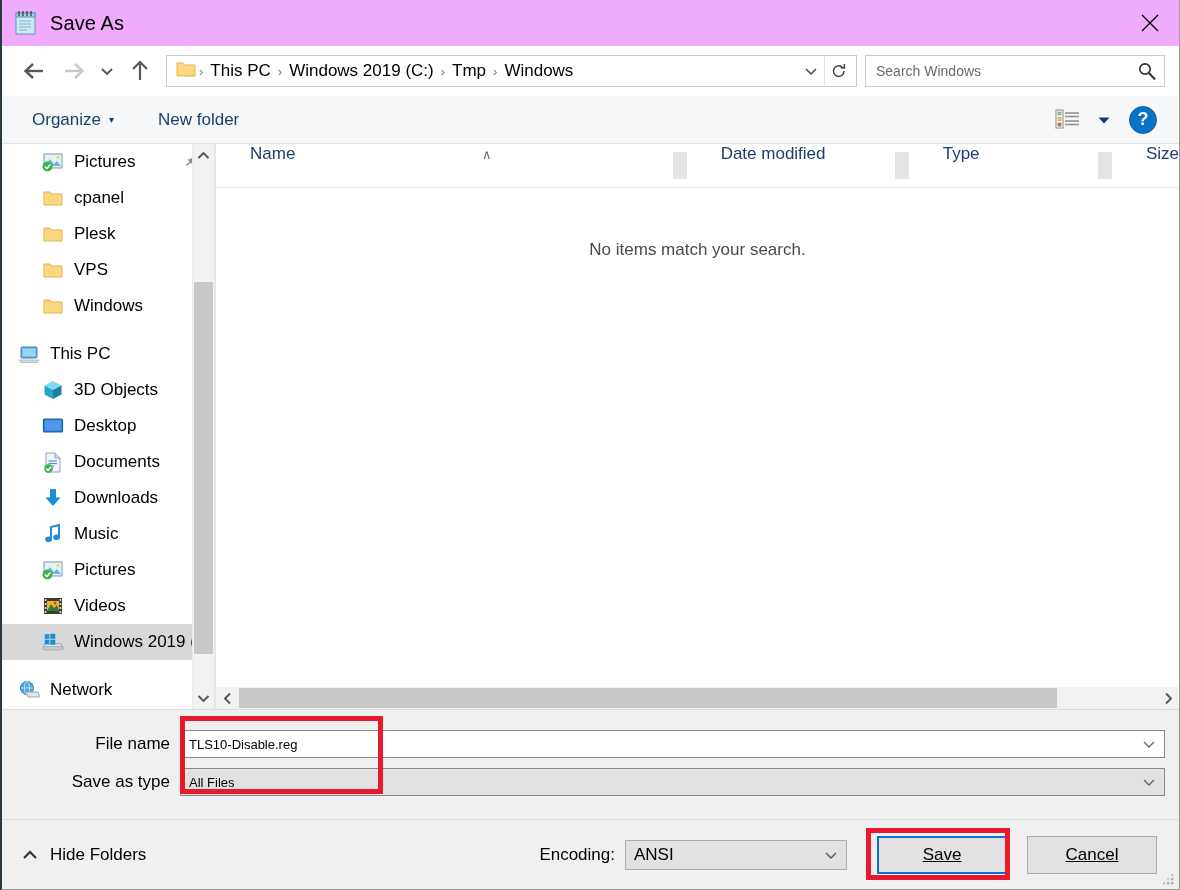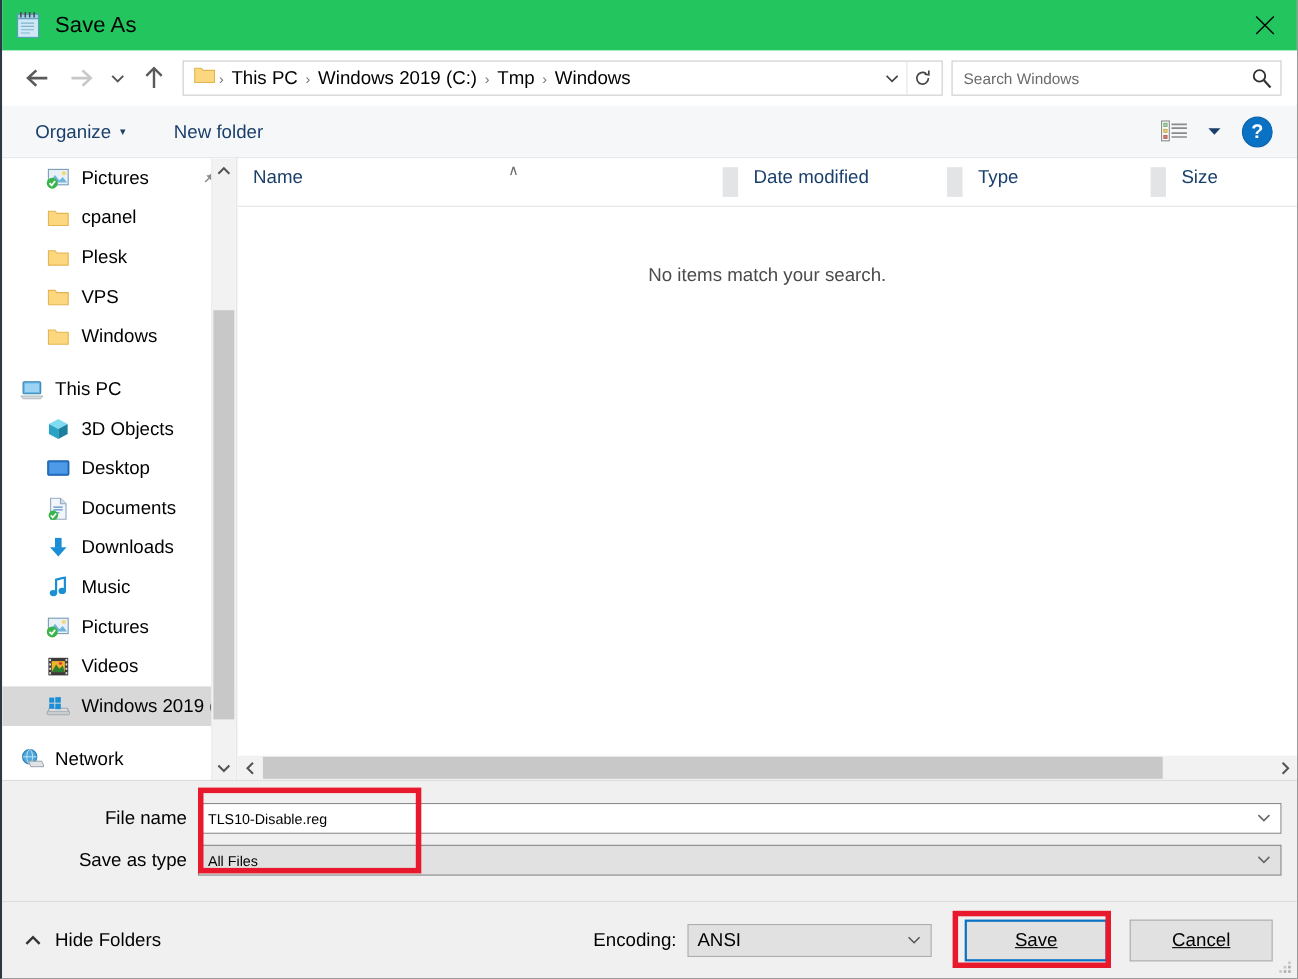--- a/index.html
+++ b/index.html
@@ -14,21 +14,21 @@
     width: 1180px; height: 890px;
     background: #ffffff;
     border-left: 2px solid #2b3a42;
     border-right: 1px solid #9a9a9a;
     border-bottom: 1px solid #9a9a9a;
   }
 
   
   #titlebar {
     position: absolute; left: 0; top: 0; right: 0; height: 46px;
-    background: #22c55e;
+    background: #f0abfc;
     display: flex; align-items: center;
   }
   #title-icon { margin-left: 12px; width: 24px; height: 26px; position: relative; }
   #title-text {
     margin-left: 12px; font-size: 20px; color: #000000;
     letter-spacing: .1px;
   }
   #close-btn {
     position: absolute; right: 0; top: 0; width: 58px; height: 46px;
     display: flex; align-items: center; justify-content: center;
@@ -160,21 +160,21 @@
   #filepane {
     flex: 1; position: relative; background: #ffffff; overflow: hidden;
   }
   #col-header {
     height: 44px; display: flex; align-items: flex-end;
     border-bottom: 1px solid #e2e4e6; position: relative;
   }
   .col {
     font-size: 17px; color: #1a3f6b; padding-bottom: 10px;
     position: relative; cursor: pointer; height: 100%;
-    display: flex; align-items: center;
+    display: flex; align-items: flex-start; margin-left: 20px;
   }
   .col span { padding-left: 14px; }
   .col-divider {
     position: absolute; right: 0; top: 8px; bottom: 8px; width: 1px;
     background: #e2e4e6;
   }
   #col-name { width: 455px; }
   #col-date { width: 204px; }
   #col-type { width: 185px; }
   #col-size { flex: 1; }

